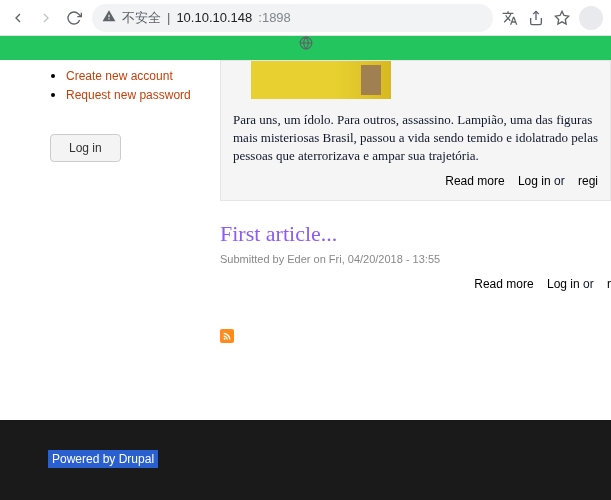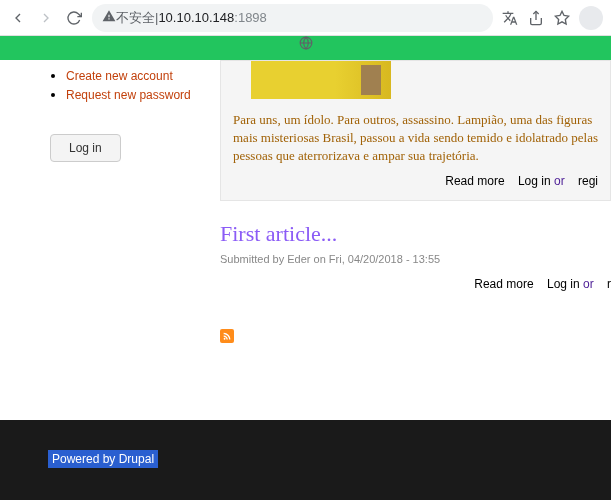--- a/index.html
+++ b/index.html
@@ -1,21 +1,21 @@
 <!DOCTYPE html>
 <html><head>
 <meta charset="utf-8">
 <style>
 * { margin: 0; padding: 0; box-sizing: border-box; }
 body { font-family: Arial, sans-serif; font-size: 13px; background: #fff; width: 611px; height: 500px; overflow: hidden; }
 
 .browser-bar { height: 36px; background: #fff; border-bottom: 1px solid #e0e0e0; display: flex; align-items: center; padding: 0 8px; gap: 8px; }
 .nav-btn { width: 20px; height: 20px; display: flex; align-items: center; justify-content: center; cursor: pointer; color: #5f6368; }
 .nav-btn.disabled { color: #bdc1c6; }
-.url-bar { flex: 1; height: 28px; background: #f1f3f4; border-radius: 14px; display: flex; align-items: center; padding: 0 10px; font-size: 13px; }
+.url-bar { flex: 1; height: 28px; background: #f1f3f4; border-radius: 14px; display: flex; align-items: center; padding: 0 10px; gap: 6px; font-size: 13px; }
 .url-warn { color: #5f6368; }
 .url-text { color: #202124; }
 .url-port { color: #80868b; }
 .bar-icon { width: 18px; height: 18px; display: flex; align-items: center; justify-content: center; color: #5f6368; }
 .avatar { width: 24px; height: 24px; border-radius: 50%; background: #e8eaed; }
 
 .search-row { height: 24px; display: flex; align-items: center; padding: 0 8px; gap: 24px; background: #22c55e; flex-direction: column; }
 .globe { color: #5f6368; }
 .blur-row { flex: 1; height: 16px; background: linear-gradient(90deg, #e8d890 0%, #f0e8b8 8%, #e0d0a0 15%, #e8e0c0 25%, #d8d0b0 35%, #e8e0b8 50%, #d0c8a8 65%, #e0d8b0 80%, #d8d0a8 100%); filter: blur(2px); opacity: 0.7; }
 
@@ -23,24 +23,24 @@
 .sidebar { width: 200px; padding: 8px 0 0 50px; }
 .sidebar ul { list-style: disc; padding-left: 16px; }
 .sidebar li { margin-bottom: 4px; }
 .sidebar a { color: #c2410c; text-decoration: none; font-size: 12px; }
 .login-btn { margin-top: 28px; padding: 6px 18px; background: #f4f4f4; border: 1px solid #ccc; border-radius: 4px; font-size: 12px; color: #333; cursor: pointer; }
 
 .main { flex: 1; padding: 0 0 0 20px; position: relative; }
 .article1 { background: #f5f5f5; padding: 0 12px 12px 12px; border: 1px solid #e5e5e5; margin-bottom: 20px; }
 .hero-img { width: 140px; height: 38px; background: linear-gradient(90deg, #e8d030 60%, #d8b820 100%); margin: 0 0 12px 18px; position: relative; }
 .hero-img::after { content: ''; position: absolute; right: 10px; top: 4px; width: 20px; height: 30px; background: #a08050; }
-.para { font-family: Georgia, serif; font-size: 13px; color: #a16207; line-height: 1.4; margin-bottom: 8px; }
+.para { font-family: Georgia, serif; font-size: 13px; color: #0f172a; line-height: 1.4; margin-bottom: 8px; }
 .actions { text-align: right; font-size: 12px; margin-top: 8px; }
 .actions a { color: #000000; text-decoration: none; margin-left: 10px; }
-.actions .or { color: #4c1d95; }
+.actions .or { color: #0f172a; }
 
 .article2 { padding: 0 0 8px 0; }
 .title2 { font-family: Georgia, serif; font-size: 22px; font-weight: normal; color: #8b5cf6; margin-bottom: 6px; }
 .meta { font-size: 11px; color: #888; margin-bottom: 10px; }
 .body-text { font-family: Georgia, serif; font-size: 13px; color: #333; line-height: 1.5; }
 
 .rss { margin-top: 30px; width: 14px; height: 14px; background: #ff8c1a; border-radius: 2px; display: flex; align-items: center; justify-content: center; }
 
 .footer { background: #1a1a1a; height: 80px; padding: 30px 0 4px 48px; }
 .footer-link { display: inline-block; background: #2a5fd0; color: #fff; padding: 2px 4px; font-size: 12px; text-decoration: none; }

